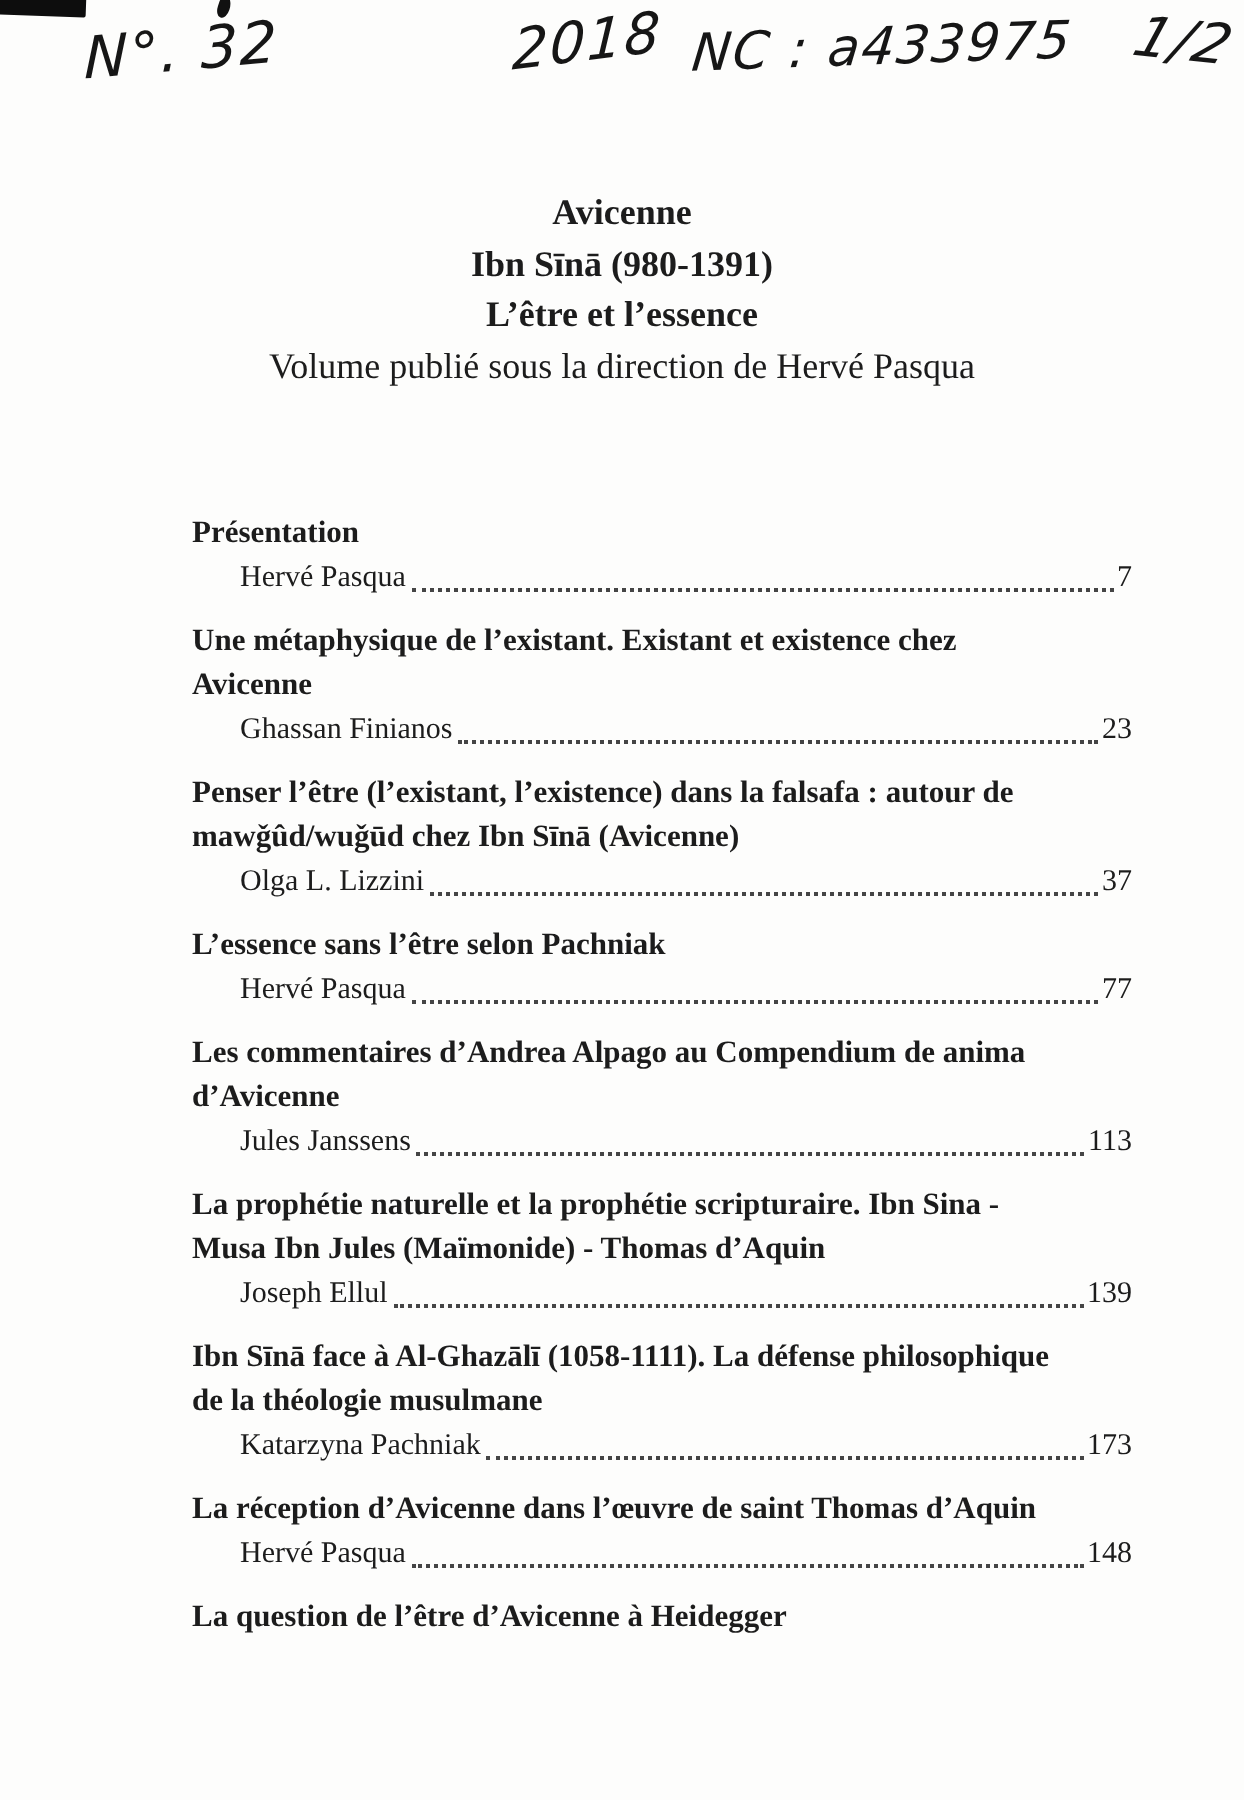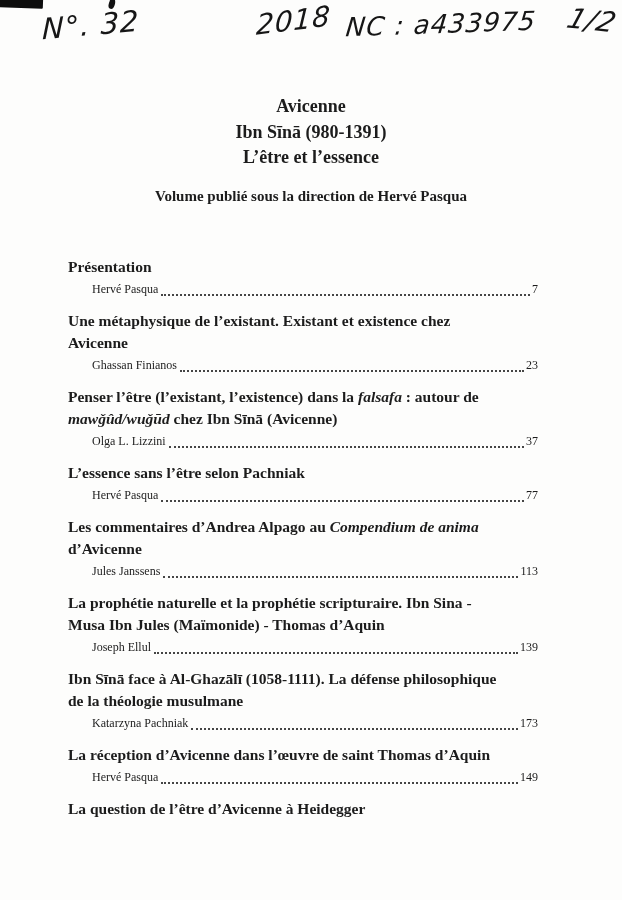--- a/index.html
+++ b/index.html
@@ -39,34 +39,34 @@
     letter-spacing: 1px;
   }
   .hw-num  { left: 42px;  top: 8px;  font-size: 29px; transform: rotate(-5deg) skewX(-6deg); }
   .hw-year { left: 256px; top: 4px;  font-size: 28px; transform: rotate(-7deg) skewX(-10deg); }
   .hw-nc   { left: 346px; top: 9px;  font-size: 26px; transform: rotate(-2deg) skewX(-8deg); }
   .hw-frac { left: 568px; top: 4px;  font-size: 28px; transform: rotate(6deg) skewX(-12deg); }
 
   
   .header { position: absolute; left: 0; top: 94px; width: 100%; text-align: center; }
   .h1 { font-size: 18px; line-height: 25.5px; font-weight: bold; }
-  .sub { margin-top: 17px; font-size: 15px; font-weight: bold; }
+  .sub { margin-top: 2px; font-size: 18px; font-weight: normal; }
 
   
-  .toc { position: absolute; left: 68px; top: 256px; width: 470px; }
+  .toc { position: absolute; left: 96px; top: 256px; width: 470px; }
   .entry { margin-bottom: 10px; }
   .etitle {
     font-size: 15.5px; line-height: 22px;
     font-weight: bold; white-space: nowrap;
   }
-  .etitle .it { font-style: italic; }
+  .etitle .it { }
   .eauthor {
     display: flex;
     margin-left: 24px;
-    font-size: 12px; line-height: 22px;
+    font-size: 15px; line-height: 22px;
   }
   .leader {
     flex: 1;
     border-bottom: 2px dotted #454545;
     margin: 0 2px 4px 3px;
   }
   .pnum { text-align: right; }
 </style>
 </head>
 <body>
@@ -143,21 +143,21 @@
           <span>Katarzyna Pachniak</span>
           <span class="leader"></span>
           <span class="pnum">173</span>
         </div>
       </div>
       <div class="entry">
         <div class="etitle"><span>La réception d’Avicenne dans l’œuvre de saint Thomas d’Aquin</span></div>
         <div class="eauthor">
           <span>Hervé Pasqua</span>
           <span class="leader"></span>
-          <span class="pnum">149</span>
+          <span class="pnum">148</span>
         </div>
       </div>
       <div class="entry">
         <div class="etitle"><span>La question de l’être d’Avicenne à Heidegger</span></div>
       </div>
     </div>
 
 </div>
 
 </body></html>

